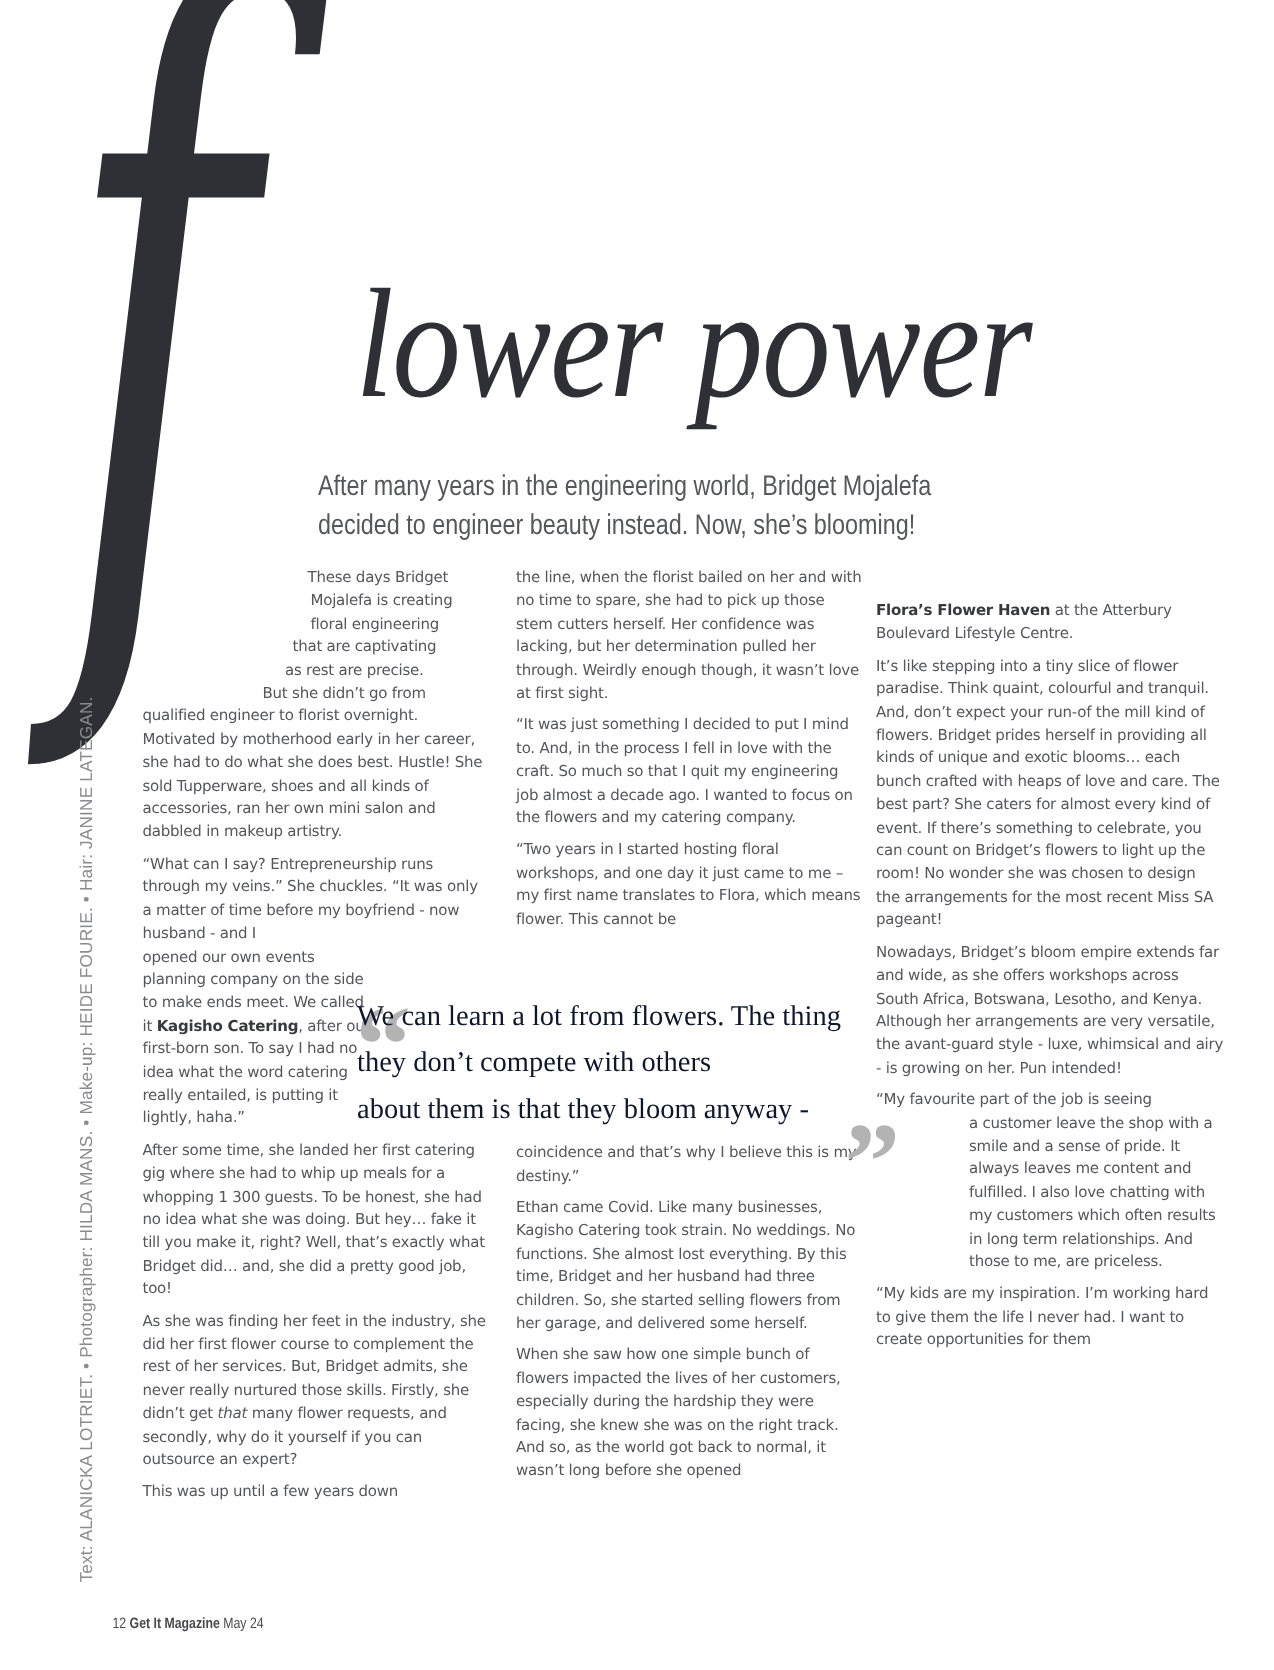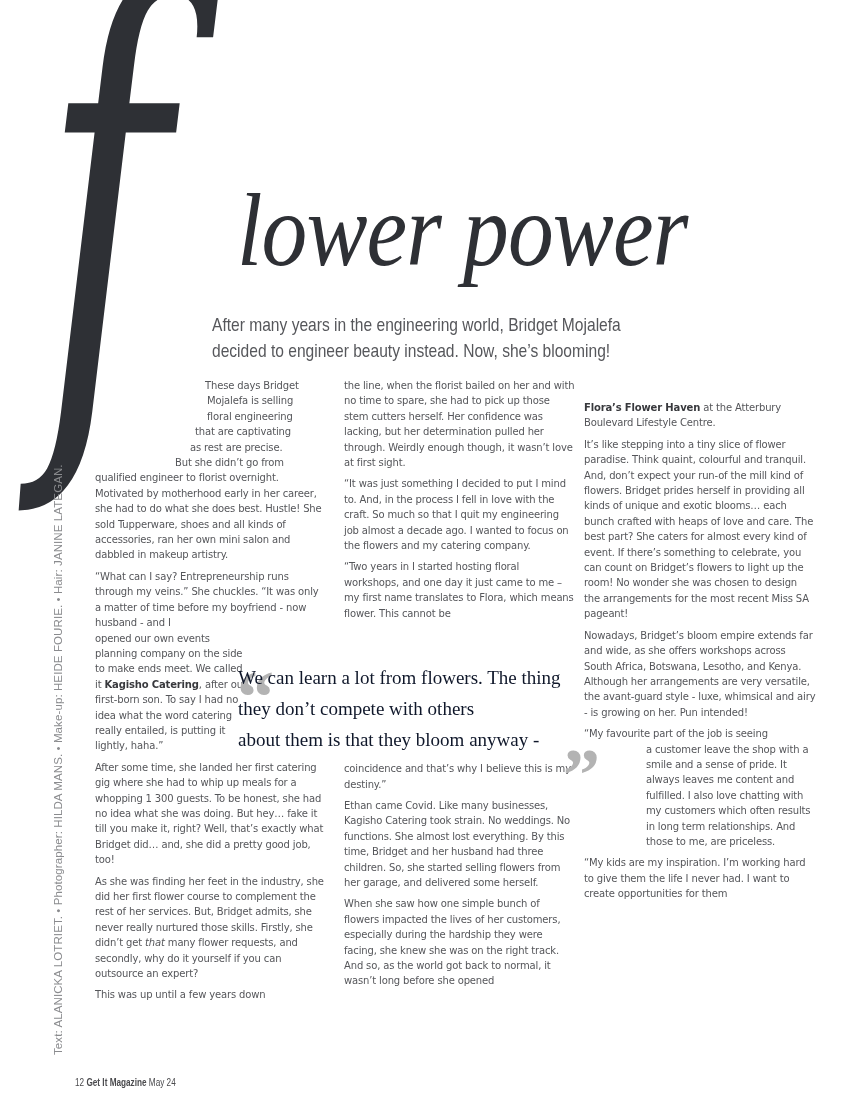--- a/index.html
+++ b/index.html
@@ -68,21 +68,21 @@
   <div class="standfirst">
     <div>After many years in the engineering world, Bridget Mojalefa</div>
     <div>decided to engineer beauty instead. Now, she’s blooming!</div>
   </div>
 
   <div class="credits">Text: ALANICKA LOTRIET. • Photographer: HILDA MANS. • Make-up: HEIDE FOURIE. • Hair: JANINE LATEGAN.</div>
 
   <div class="col col1">
     <p>
       <span style="display:block;padding-left:110px">These days Bridget</span>
-      <span style="display:block;padding-left:112px">Mojalefa is selling</span>
+      <span style="display:block;padding-left:112px">Mojalefa is creating</span>
       <span style="display:block;padding-left:112px">floral engineering</span>
       <span style="display:block;padding-left:100px">that are captivating</span>
       <span style="display:block;padding-left:95px">as rest are precise.</span>
       <span style="display:block;padding-left:80px">But she didn’t go from</span>
       <span>qualified engineer to florist overnight. Motivated by motherhood early in her career, she had to do what she does best. Hustle! She sold Tupperware, shoes and all kinds of accessories, ran her own mini salon and dabbled in makeup artistry.</span>
     </p>
     <p>
       <span>“What can I say? Entrepreneurship runs through my veins.” She chuckles. “It was only a matter of time before my boyfriend - now husband - and I</span>
       <span style="display:block;width:155px"><span>opened our own events planning company on the side to make ends meet. We called it</span> <b>Kagisho Catering</b><span>, after our first-born son. To say I had no idea what the word catering really entailed, is putting it lightly, haha.”</span></span>
     </p>

